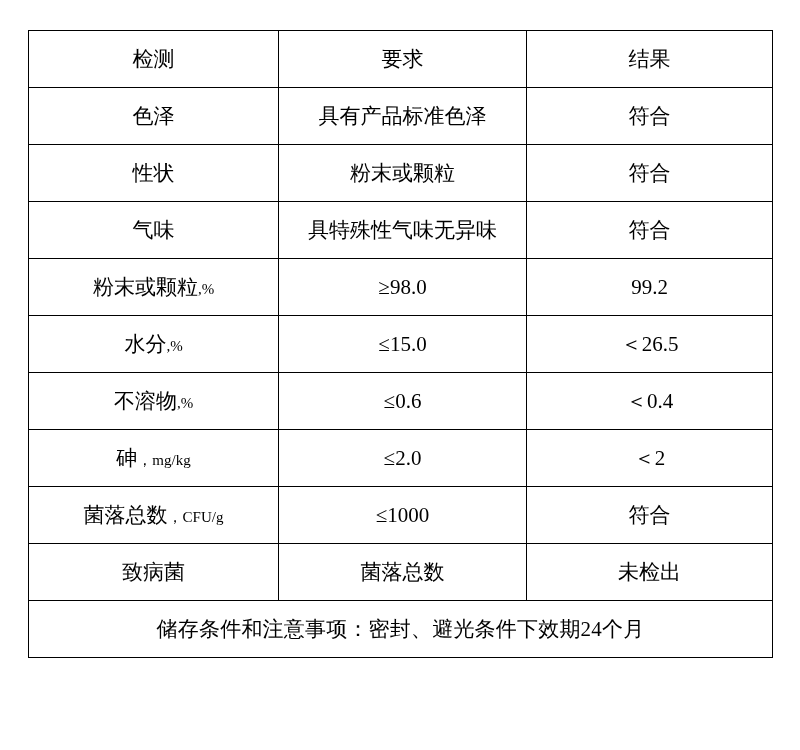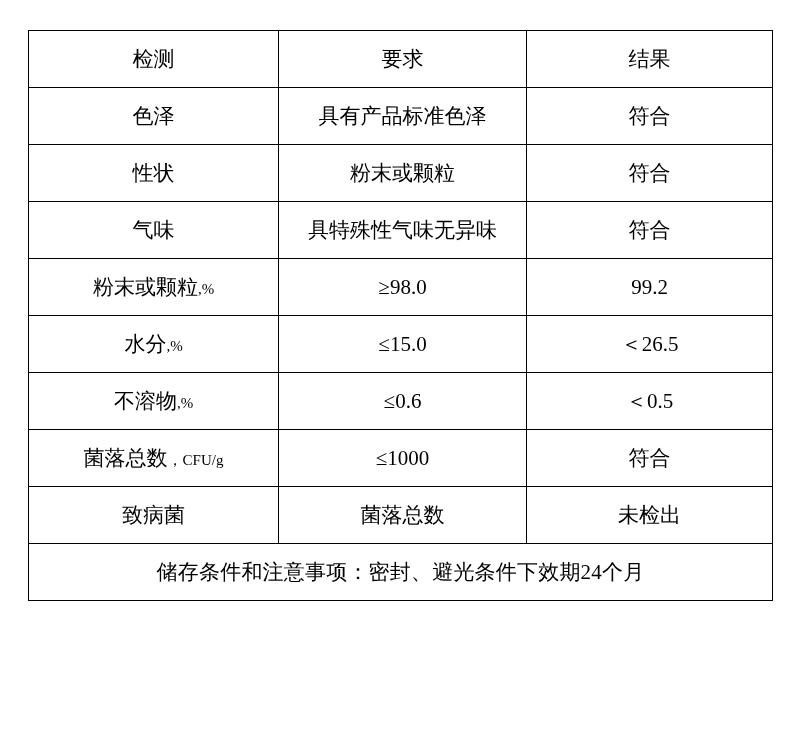--- a/index.html
+++ b/index.html
@@ -111,23 +111,28 @@
 
         <tr>
           <td><span>水分</span><span class="unit">,%</span></td>
           <td class="ops">≤15.0</td>
           <td class="ops">＜26.5</td>
         </tr>
 
         <tr>
           <td><span>不溶物</span><span class="unit">,%</span></td>
           <td class="ops">≤0.6</td>
-          <td class="ops">＜0.5</td>
+          <td class="ops">＜0.4</td>
         </tr>
 
+        <tr>
+          <td><span>砷</span><span class="unit">，mg/kg</span></td>
+          <td class="ops">≤2.0</td>
+          <td class="ops">＜2</td>
+        </tr>
 
 
 
         <tr>
           <td><span>菌落总数</span><span class="unit">，CFU/g</span></td>
           <td class="ops">≤1000</td>
           <td>符合</td>
         </tr>
 
         <tr>

